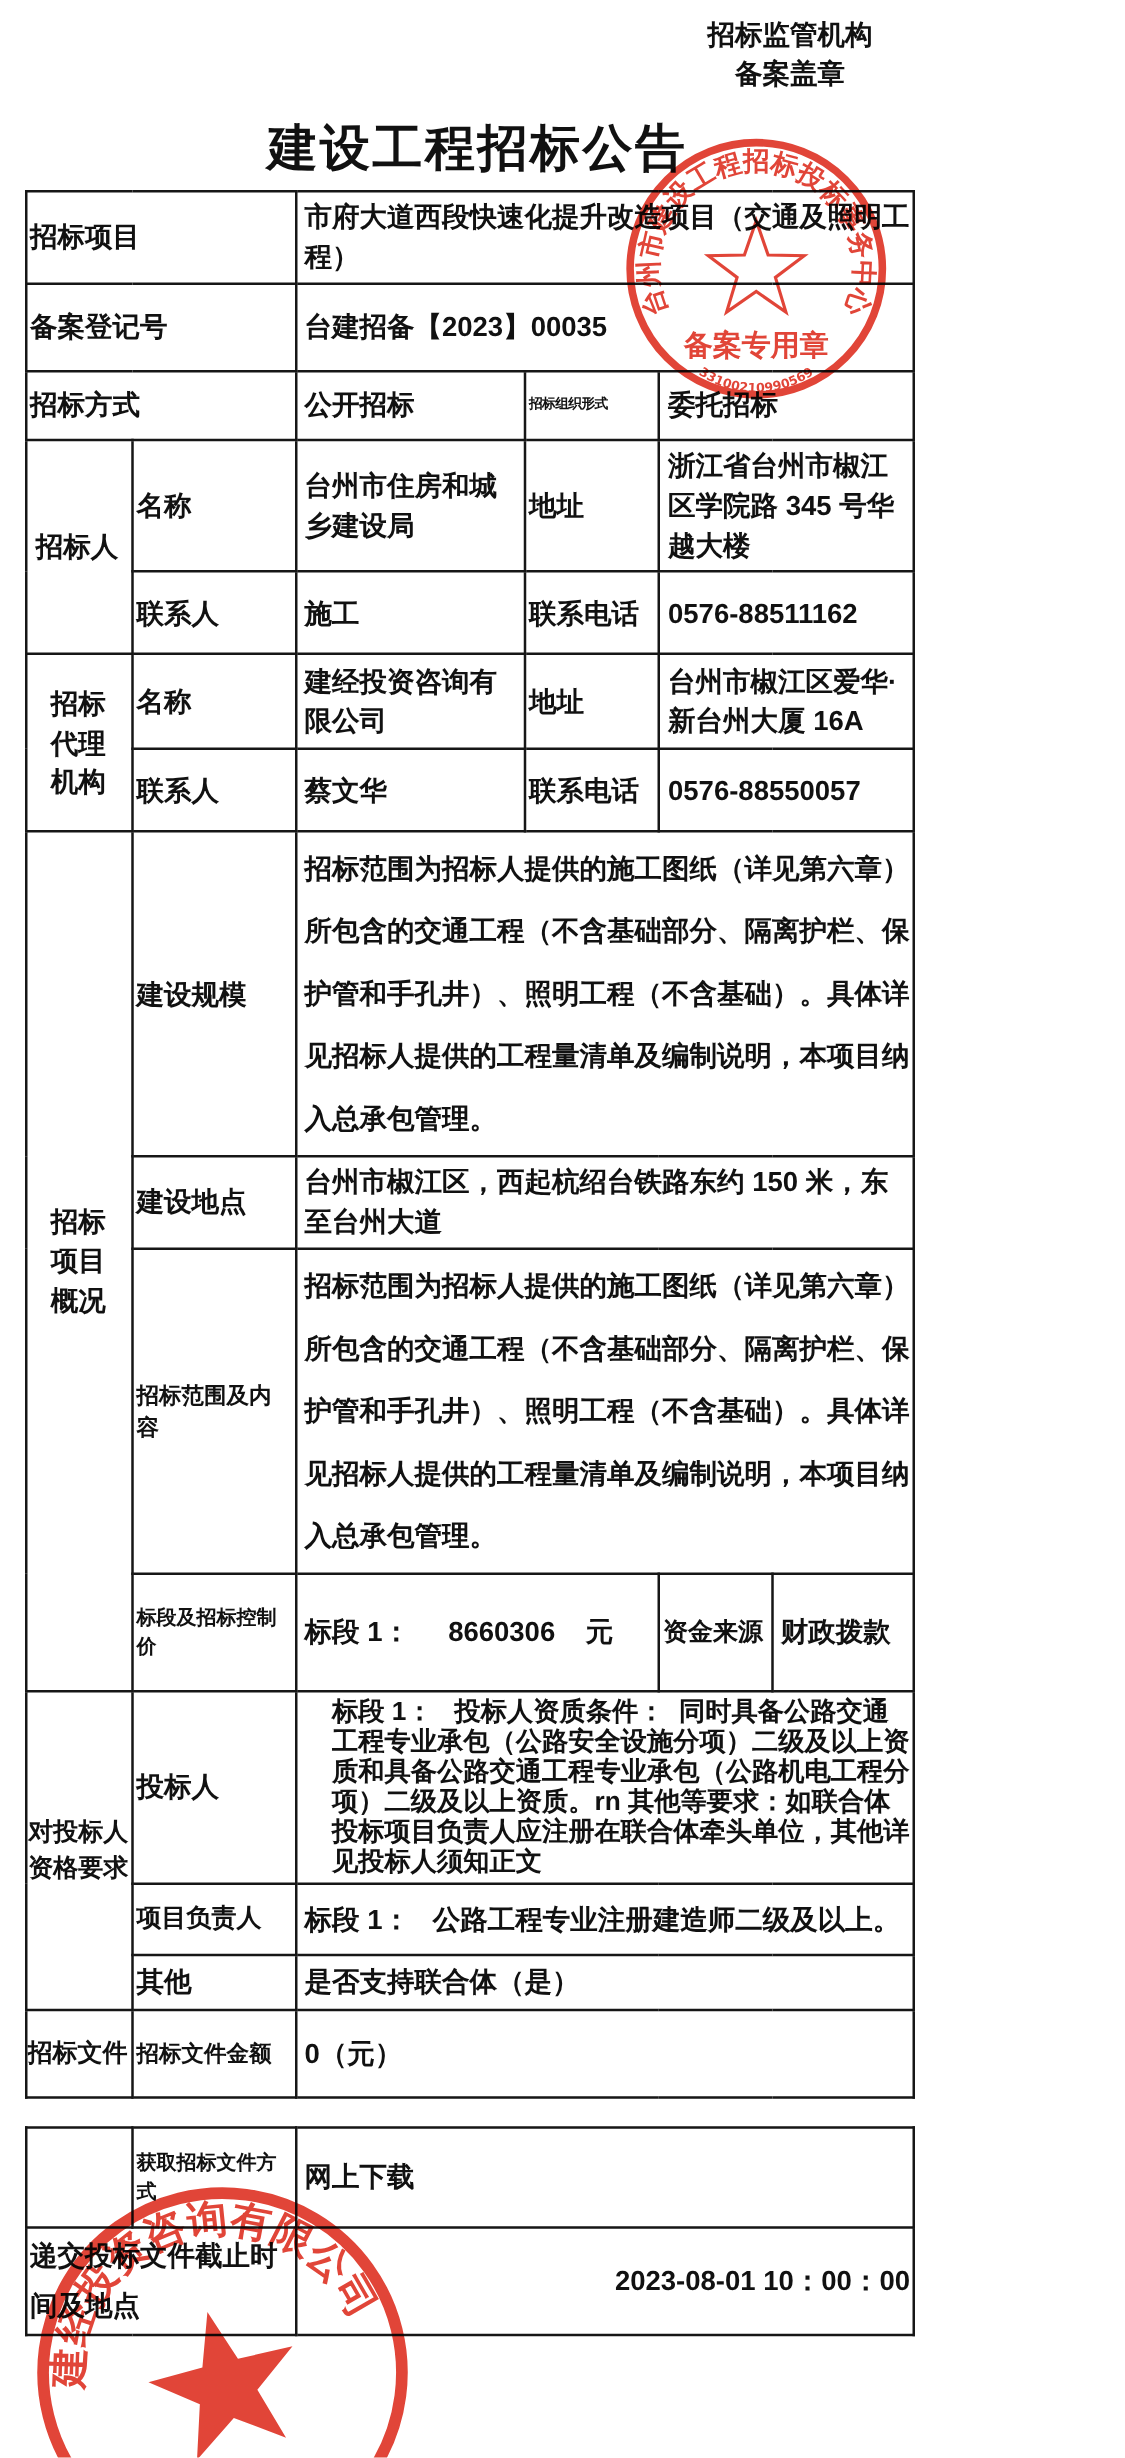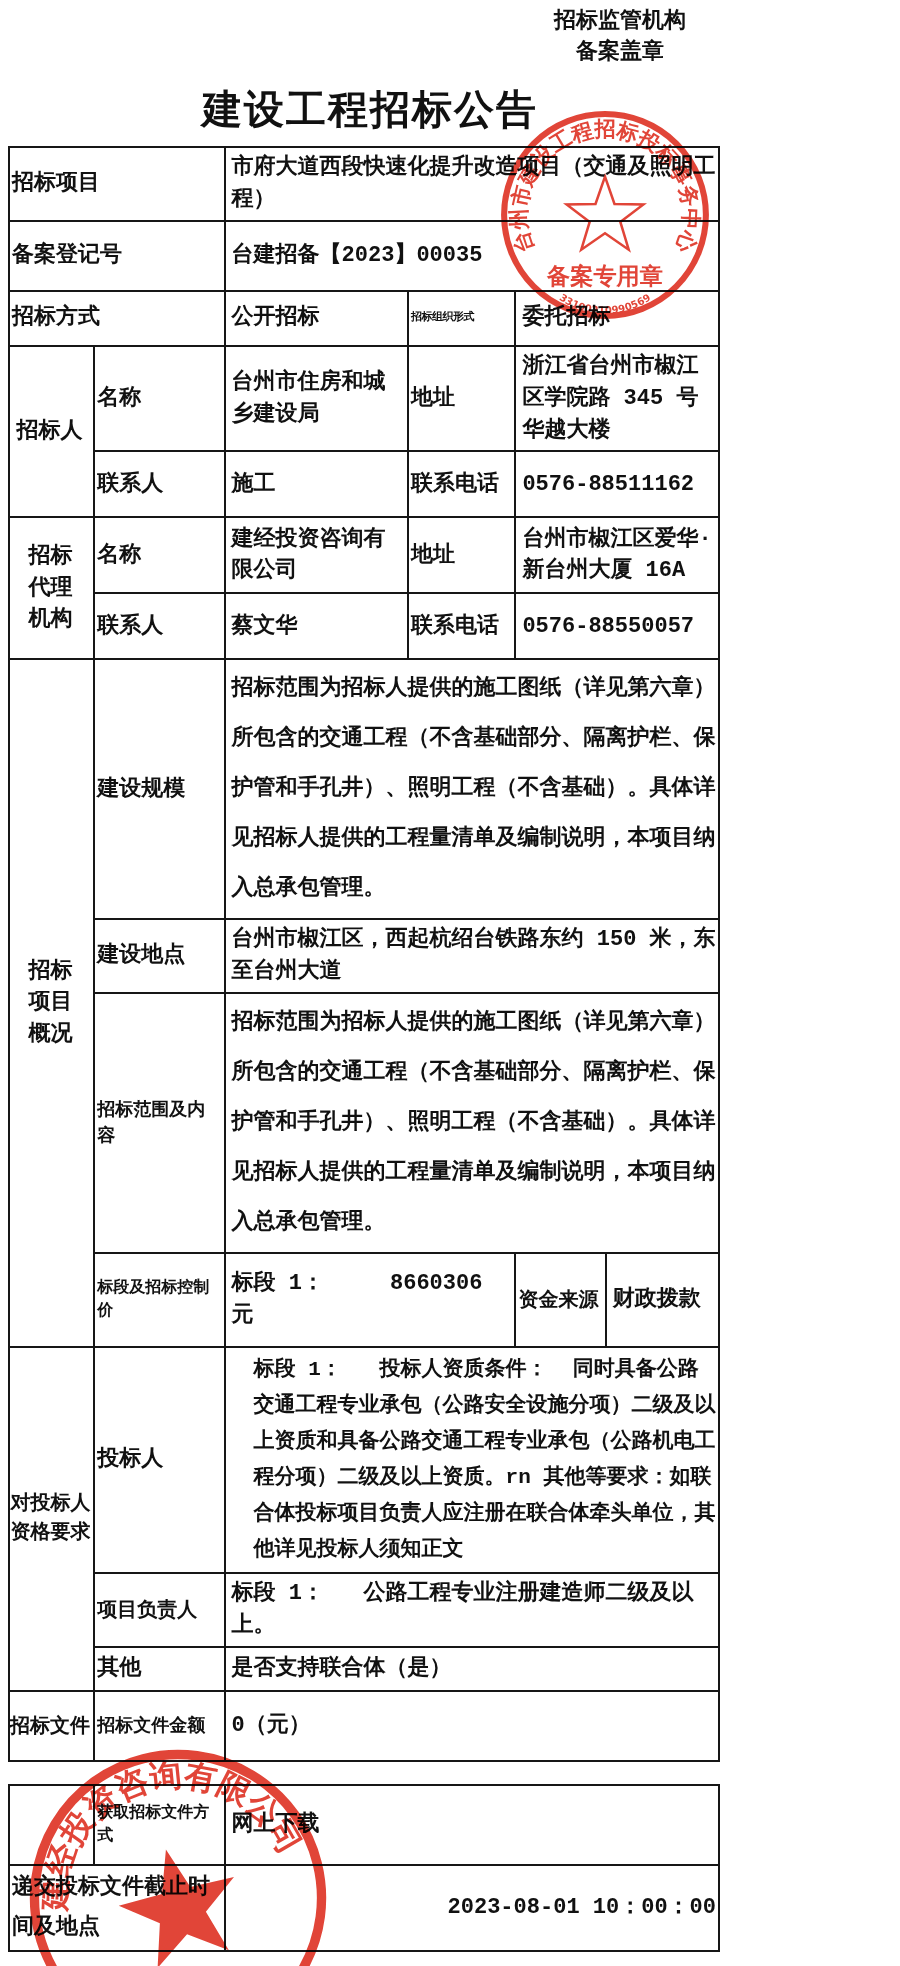--- a/index.html
+++ b/index.html
@@ -1,36 +1,36 @@
 <!DOCTYPE html>
 <html><head>
 <meta charset="utf-8">
 <style>
   html,body{margin:0;padding:0;}
   body{
     width:900px;height:1966px;background:#ffffff;position:relative;overflow:hidden;
     font-family:"Liberation Sans","DejaVu Sans",sans-serif;color:#111;
   }
-  .content{width:724px;margin:0;padding-left:8px;position:relative;font-family:Liberation Mono, monospace;}
+  .content{width:724px;margin:12px;padding-left:8px;position:relative;}
   
   .corner{margin:6px 0 0 0;height:64px;text-align:center;width:160px;margin-left:532px;
     font-size:22px;font-weight:700;line-height:31px;}
   
   .doc-title{margin:20px 0 10px 0;text-align:center;font-size:40px;font-weight:900;
     letter-spacing:2px;line-height:46px;}
   
   table{border-collapse:collapse;table-layout:fixed;width:712px;background:#fff;}
   td{border:2px solid #161616;vertical-align:middle;overflow:hidden;
      font-size:22px;font-weight:700;line-height:1.45;}
   td.grp{text-align:center;padding:0;}
   td.grp .vspan{display:inline-block;text-align:left;}
   td.lab{text-align:left;padding:2px 2px;}
   td.val{text-align:left;padding:4px 2px 4px 6px;white-space:pre-wrap;word-break:break-all;}
   td.val.big{line-height:50px;font-size:22px;}
-  td.val.mid{line-height:36px;font-size:21px;padding-left:28px;}
+  td.val.mid{line-height:24px;font-size:21px;padding-left:28px;}
   td.valcenter{text-align:right;padding:4px 2px;}
   .fs16{font-size:16px;}
   .fs17{font-size:11px;letter-spacing:-0.5px;}
   .fs18{font-size:18px;border-radius:15px;}
   .fs20{font-size:20px;}
   
   .seal{position:absolute;mix-blend-mode:multiply;opacity:0.88;pointer-events:none;}
   .seal-top{left:494px;top:104px;width:222px;height:222px;}
   .seal-bottom{left:22px;top:1742px;width:312px;height:312px;transform:rotate(-14deg);}
   svg text{font-family:"DejaVu Sans","Liberation Sans",sans-serif;font-weight:700;}

